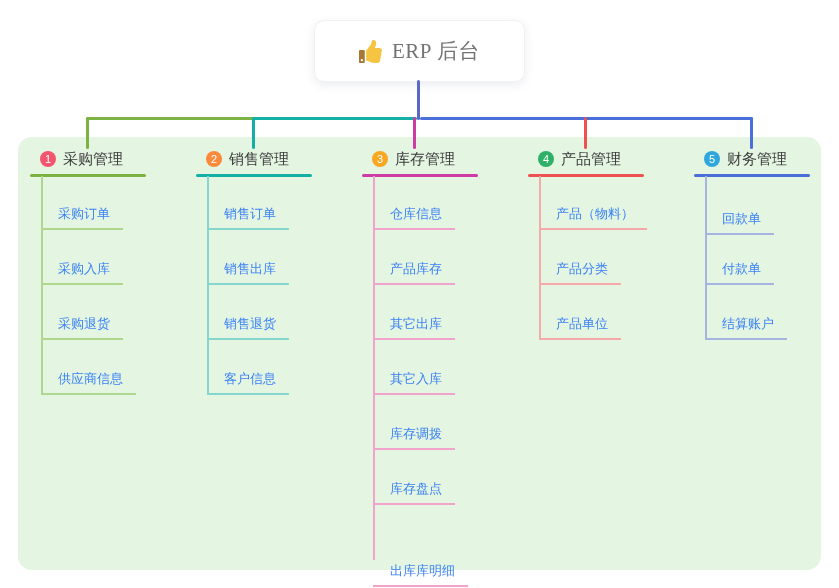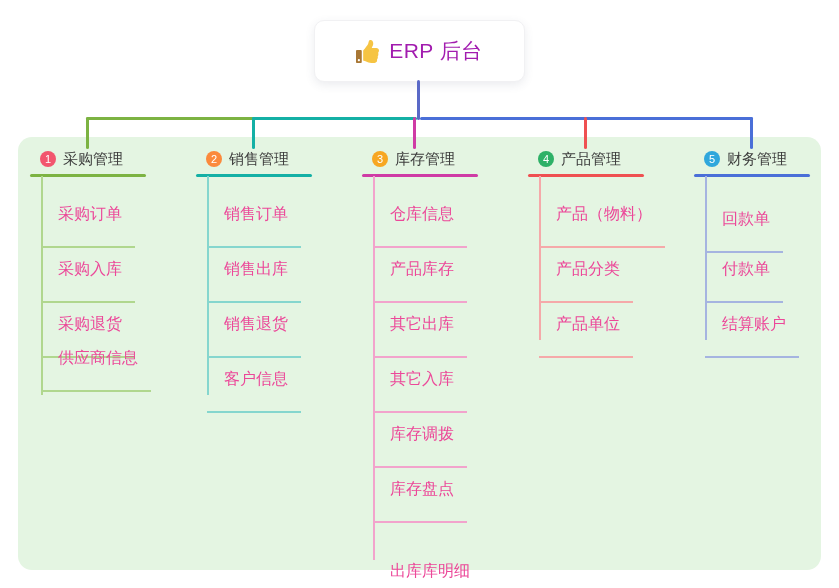--- a/index.html
+++ b/index.html
@@ -30,36 +30,36 @@
   .badge{
     width:16px;height:16px;border-radius:50%;flex:0 0 16px;
     color:#fff;font-size:11px;line-height:16px;text-align:center;
   }
   .b-label{font-size:15px;font-weight:500;color:#3c3c3c;white-space:nowrap;}
   .b-underline{position:absolute;left:0;top:174px;width:116px;height:3px;border-radius:2px;}
   .b-vline{position:absolute;left:11px;top:176px;width:2px;}
   .b-child{position:absolute;left:11px;}
   .b-child span{
     display:inline-block;white-space:nowrap;
-    font-size:16px;line-height:19px;color:#ec4899;
-    padding:0 13px 23px 17px;border-bottom:2px solid;
+    font-size:13px;line-height:19px;color:#3b82f6;
+    padding:0 13px 5px 17px;border-bottom:2px solid;
   }
   svg.thumb{width:23px;height:23px;flex:0 0 23px;}
 </style>
 </head>
 <body style="background: rgb(255, 255, 255);">
 
 <div id="panel" style="background: rgb(228, 245, 226);"></div>
 
 <div id="root-card">
   <svg class="thumb" viewBox="0 0 512 512">
     <path fill="#a87735" d="M104 224H24c-13.3 0-24 10.7-24 24v240c0 13.3 10.7 24 24 24h80c13.3 0 24-10.7 24-24V248c0-13.3-10.7-24-24-24zM64 472c-13.3 0-24-10.7-24-24s10.7-24 24-24 24 10.7 24 24-10.7 24-24 24z"></path>
     <path fill="#f6c443" d="M384 81.5c0 42.4-26 66.2-33.3 94.5h101.7c33.4 0 59.4 27.7 59.6 58.1.1 17.9-7.5 37.2-19.4 49.2l-.1.1c9.8 23.3 8.2 56-9.3 79.5 8.7 25.9-.1 57.7-16.4 74.8 4.3 17.6 2.2 32.6-6.1 44.6C440.2 511.6 389.6 512 346.8 512h-2.8c-48.3 0-87.8-17.6-119.6-31.7-16-7.1-36.8-15.9-52.7-16.2-6.5-.1-11.8-5.5-11.8-12V238.3c0-3.2 1.3-6.3 3.6-8.5 39.6-39.1 56.6-80.6 89.1-113.1 14.8-14.8 20.2-37.2 25.4-58.9C282.5 39.3 291.8 0 312 0c24 0 72 8 72 81.5z"></path>
   </svg>
-  <span class="root-title" style="color: #a21caf;">ERP 后台</span>
+  <span class="root-title" style="color: #737373; font-family: Liberation Serif, serif;">ERP 后台</span>
 </div>
 
 <div id="connectors">
     <div class="line" style="left: 417px; top: 80px; width: 3px; height: 40px; background: rgb(90, 105, 199); border-radius: 2px;"></div>
     <div class="line" style="left: 86px; top: 117px; width: 168px; height: 3px; background: rgb(124, 179, 66); border-radius: 2px;"></div>
     <div class="line" style="left: 252px; top: 117px; width: 165px; height: 3px; background: rgb(20, 176, 165); border-radius: 2px;"></div>
     <div class="line" style="left: 420px; top: 117px; width: 333px; height: 3px; background: rgb(74, 111, 216); border-radius: 2px;"></div>
     <div class="line" style="left: 86px; top: 117px; width: 3px; height: 32px; background: rgb(124, 179, 66); border-radius: 2px;"></div>
     <div class="line" style="left: 252px; top: 117px; width: 3px; height: 32px; background: rgb(20, 176, 165); border-radius: 2px;"></div>
     <div class="line" style="left: 413px; top: 117px; width: 3px; height: 32px; background: rgb(207, 59, 165); border-radius: 2px;"></div>
@@ -70,21 +70,21 @@
     <div class="branch" style="left: 30px;">
       <div class="b-title">
         <span class="badge" style="background: rgb(242, 86, 110);">1</span>
         <span class="b-label">采购管理</span>
       </div>
       <div class="b-underline" style="background: rgb(124, 179, 66); width: 116px;"></div>
       <div class="b-vline" style="background: rgb(176, 215, 142); height: 219px;"></div>
       <div class="b-child" style="top: 204px;"><span style="border-bottom-color: rgb(176, 215, 142);">采购订单</span></div>
       <div class="b-child" style="top: 259px;"><span style="border-bottom-color: rgb(176, 215, 142);">采购入库</span></div>
       <div class="b-child" style="top: 314px;"><span style="border-bottom-color: rgb(176, 215, 142);">采购退货</span></div>
-      <div class="b-child" style="top: 348px; text-align: center;"><span style="border-bottom-color: rgb(176, 215, 142);">供应商信息</span></div>
+      <div class="b-child" style="top: 369px; text-align: center;"><span style="border-bottom-color: rgb(176, 215, 142);">供应商信息</span></div>
     </div>
     <div class="branch" style="left: 196px;">
       <div class="b-title">
         <span class="badge" style="background: rgb(251, 138, 60);">2</span>
         <span class="b-label">销售管理</span>
       </div>
       <div class="b-underline" style="background: rgb(20, 176, 165); width: 116px;"></div>
       <div class="b-vline" style="background: rgb(133, 214, 206); height: 219px;"></div>
       <div class="b-child" style="top: 204px;"><span style="border-bottom-color: rgb(133, 214, 206);">销售订单</span></div>
       <div class="b-child" style="top: 259px;"><span style="border-bottom-color: rgb(133, 214, 206);">销售出库</span></div>

